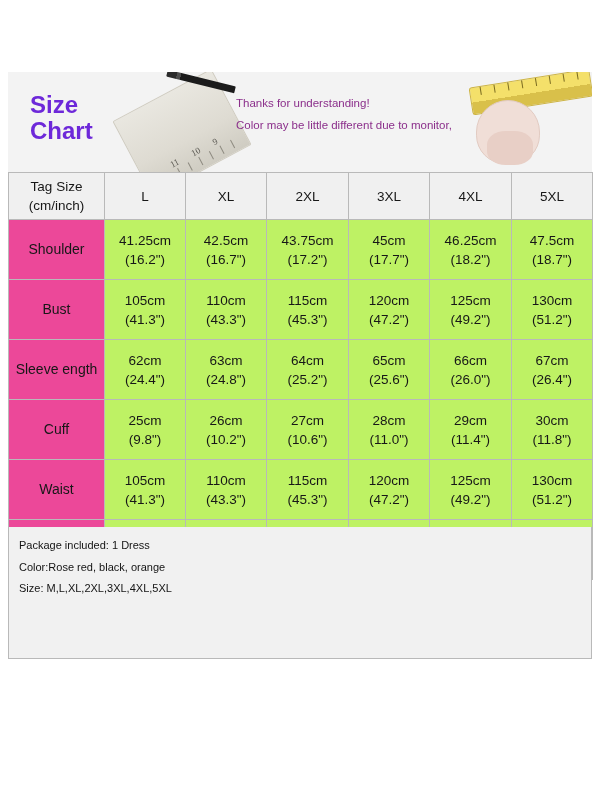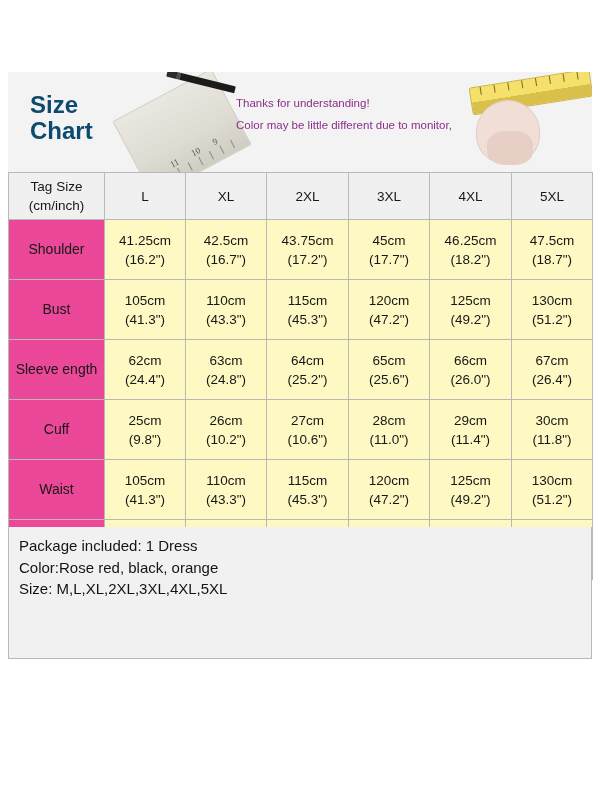--- a/index.html
+++ b/index.html
@@ -31,21 +31,21 @@
     background: #f3f3f3;
     overflow: hidden;
   }
   .hdr-title {
     position: absolute;
     left: 22px;
     top: 20px;
     width: 110px;
     font-size: 24px;
     font-weight: bold;
-    color: #0c4a6e;
+    color: #6d28d9;
     line-height: 26px;
   }
   .hdr-notes {
     position: absolute;
     left: 228px;
     top: 20px;
     width: 300px;
     font-size: 11.5px;
     color: #8b2f8b;
     line-height: 22px;
@@ -136,21 +136,21 @@
   }
   table.size-table td {
     border: 1px solid #b9b9b9;
     text-align: center;
     vertical-align: middle;
     font-size: 13.5px;
     color: #171717;
     line-height: 19px;
     padding: 0;
     height: 59px;
-    background: #fef9c3;
+    background: #bef264;
   }
   table.size-table tr.head td {
     height: 46px;
     background: #f0f0f0;
   }
   table.size-table tr td.rowhead {
     background: #ec4899;
     font-size: 14px;
   }
   td.corner {
@@ -173,21 +173,21 @@
     top: 527px;
     width: 584px;
     height: 132px;
     background: #f1f1f1;
     border: 1px solid #b9b9b9;
     border-top: none;
     box-sizing: border-box;
     padding: 8px 0 0 10px;
   }
   .specs div {
-    font-size: 15px;
+    font-size: 11px;
     color: #141414;
     line-height: 21.5px;
     white-space: nowrap;
   }
 </style>
 </head>
 <body>
 
 <div class="page">
 

